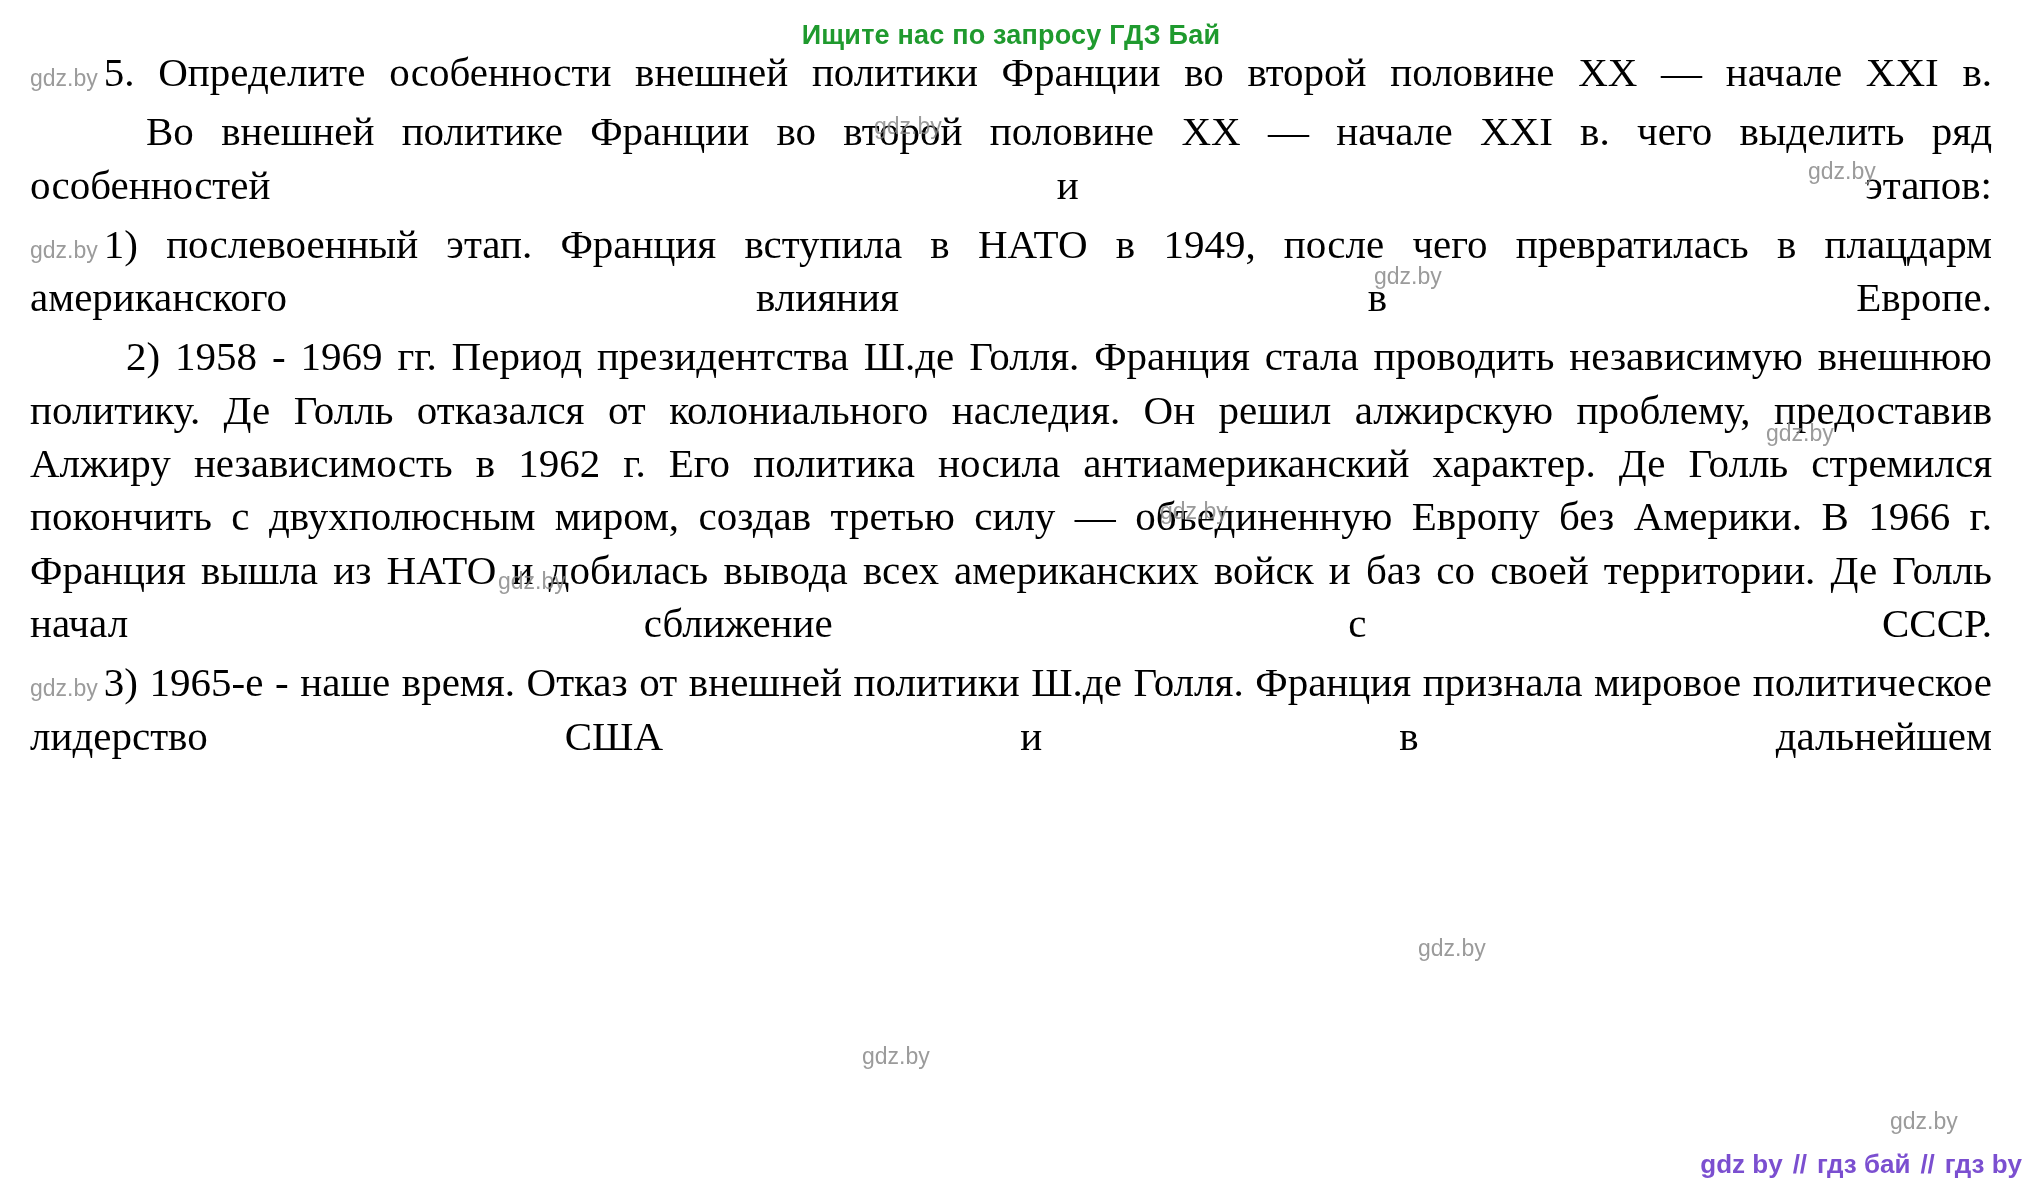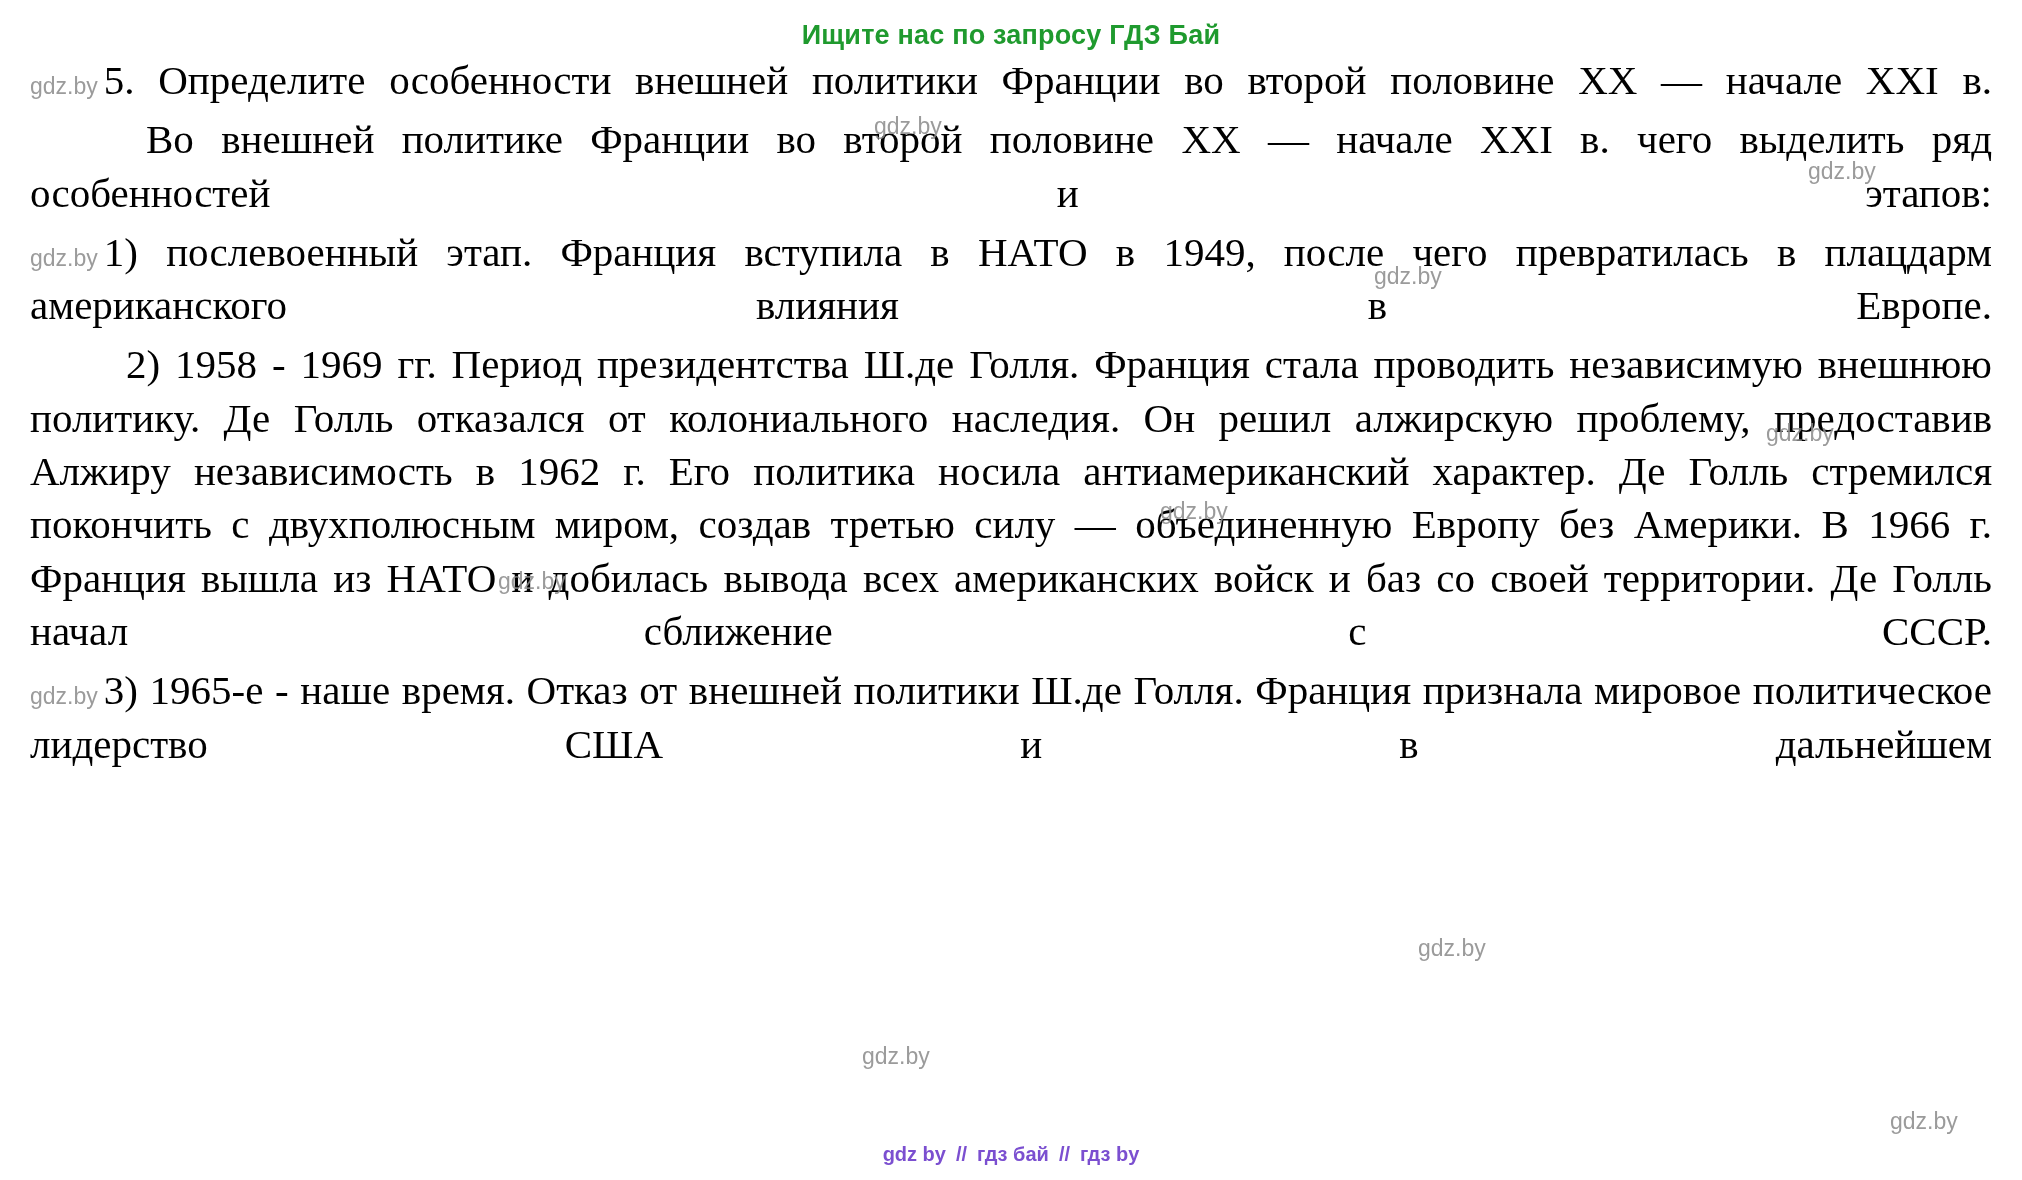--- a/index.html
+++ b/index.html
@@ -31,21 +31,20 @@
     color: #1f9a2e;
     font-weight: 600;
     letter-spacing: 0.2px;
     margin-top: 20px;
   }
   .content {
     position: absolute;
     top: 46px;
     left: 30px;
     width: 1962px;
-    margin-top: 8px;
   }
   p.para {
     margin: 0 0 6px 0;
     font-size: 41px;
     line-height: 1.30;
     text-align: justify;
     text-justify: inter-word;
     color: #000000;
     font-family: "Liberation Serif", serif;
   }
@@ -71,25 +70,25 @@
   .wm.inline {
     position: static;
     display: inline;
     font-size: 23px;
     color: #8a8a8a;
     margin-right: 6px;
   }
   .bottom-bar {
     position: absolute;
     left: 0;
-    bottom: 14px;
+    bottom: 0;
     width: 100%;
-    text-align: center;
+    text-align: right;
     font-family: "Liberation Sans", sans-serif;
-    font-size: 20px;
+    font-size: 26px;
     color: #7b4fd0;
     font-weight: 600;
   }
   .bottom-bar .sep {
     color: #7b4fd0;
     margin: 0 10px;
   }
   .bottom-bar .seg {
     color: #7b4fd0;
   }

